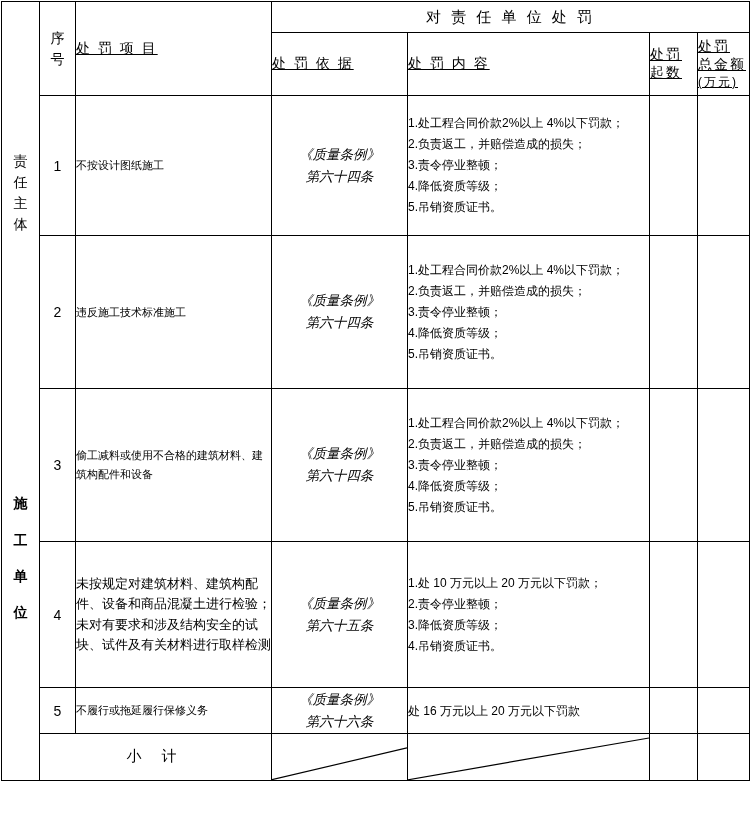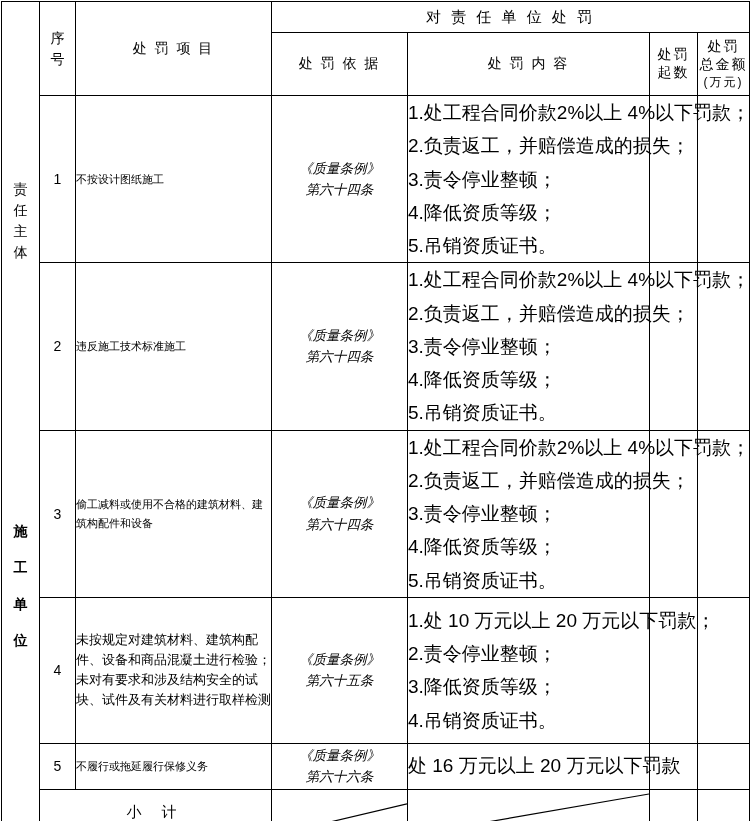--- a/index.html
+++ b/index.html
@@ -28,24 +28,25 @@
     margin-top: 21px;
   }
   .hdr-main {
     text-align: center;
     font-weight: bold;
     font-size: 15px;
     letter-spacing: 3px;
     height: 30px;
   }
   .hdr-sub {
-    text-align: center;
+    text-align: left;
     font-weight: bold;
     font-size: 14px;
     letter-spacing: 2px;
+    text-decoration: underline;
   }
   .vert {
     font-weight: bold;
     font-size: 14px;
     text-align: center;
     line-height: 1.5;
   }
   .vert span {
     display: block;
   }
@@ -73,21 +74,21 @@
     line-height: 1.55;
   }
   .cell-basis {
     font-size: 13.5px;
     font-weight: bold;
     text-align: center;
     line-height: 1.6;
     font-style: italic;
   }
   .cell-content {
-    font-size: 19px;
+    font-size: 12px;
     font-weight: bold;
     padding: 4px 8px;
     line-height: 1.75;
   }
   .cell-content .line { white-space: nowrap; }
   .cell-content.single {
     line-height: 1.5;
   }
   .subtotal {
     text-align: center;

